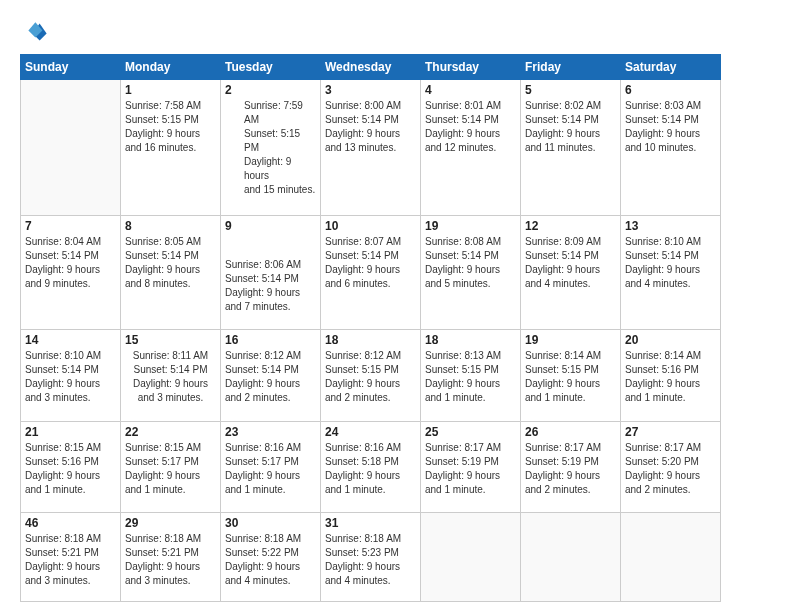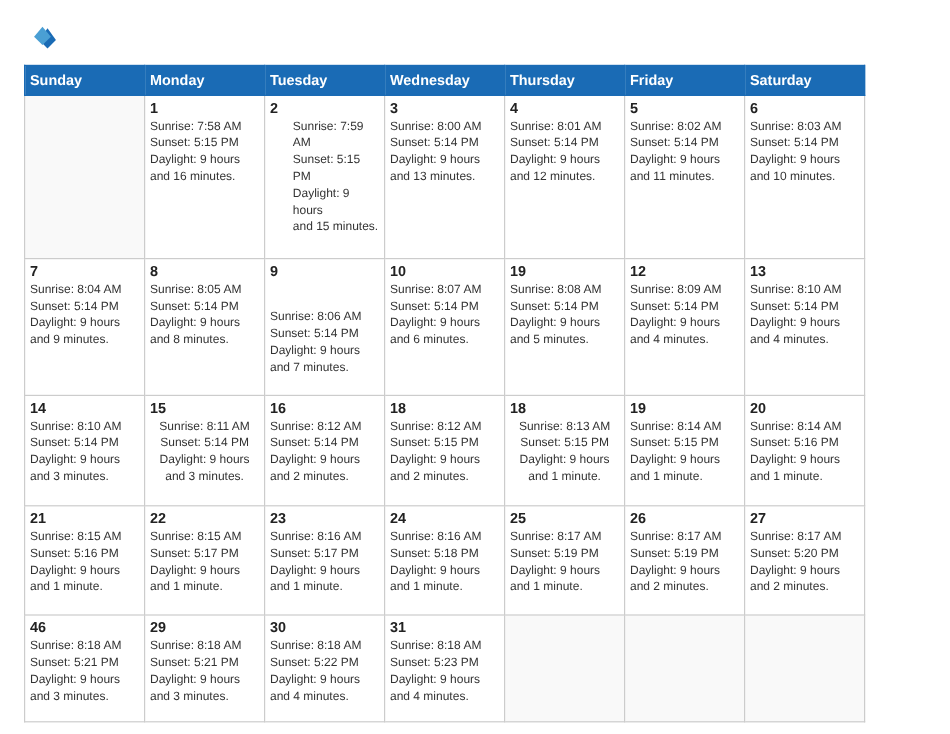--- a/index.html
+++ b/index.html
@@ -252,21 +252,21 @@
           </td>
           <td>
             <span class="day-num">18</span>
             <div class="cell-info" style="white-space: pre-line;">Sunrise: 8:12 AM
 Sunset: 5:15 PM
 Daylight: 9 hours
 and 2 minutes.</div>
           </td>
           <td>
             <span class="day-num">18</span>
-            <div class="cell-info" style="white-space: pre-line; text-align: center;">Sunrise: 8:13 AM
+            <div class="cell-info" style="white-space: pre-line;">Sunrise: 8:13 AM
 Sunset: 5:15 PM
 Daylight: 9 hours
 and 1 minute.</div>
           </td>
           <td>
             <span class="day-num">19</span>
             <div class="cell-info" style="white-space: pre-line;">Sunrise: 8:14 AM
 Sunset: 5:15 PM
 Daylight: 9 hours
 and 1 minute.</div>

